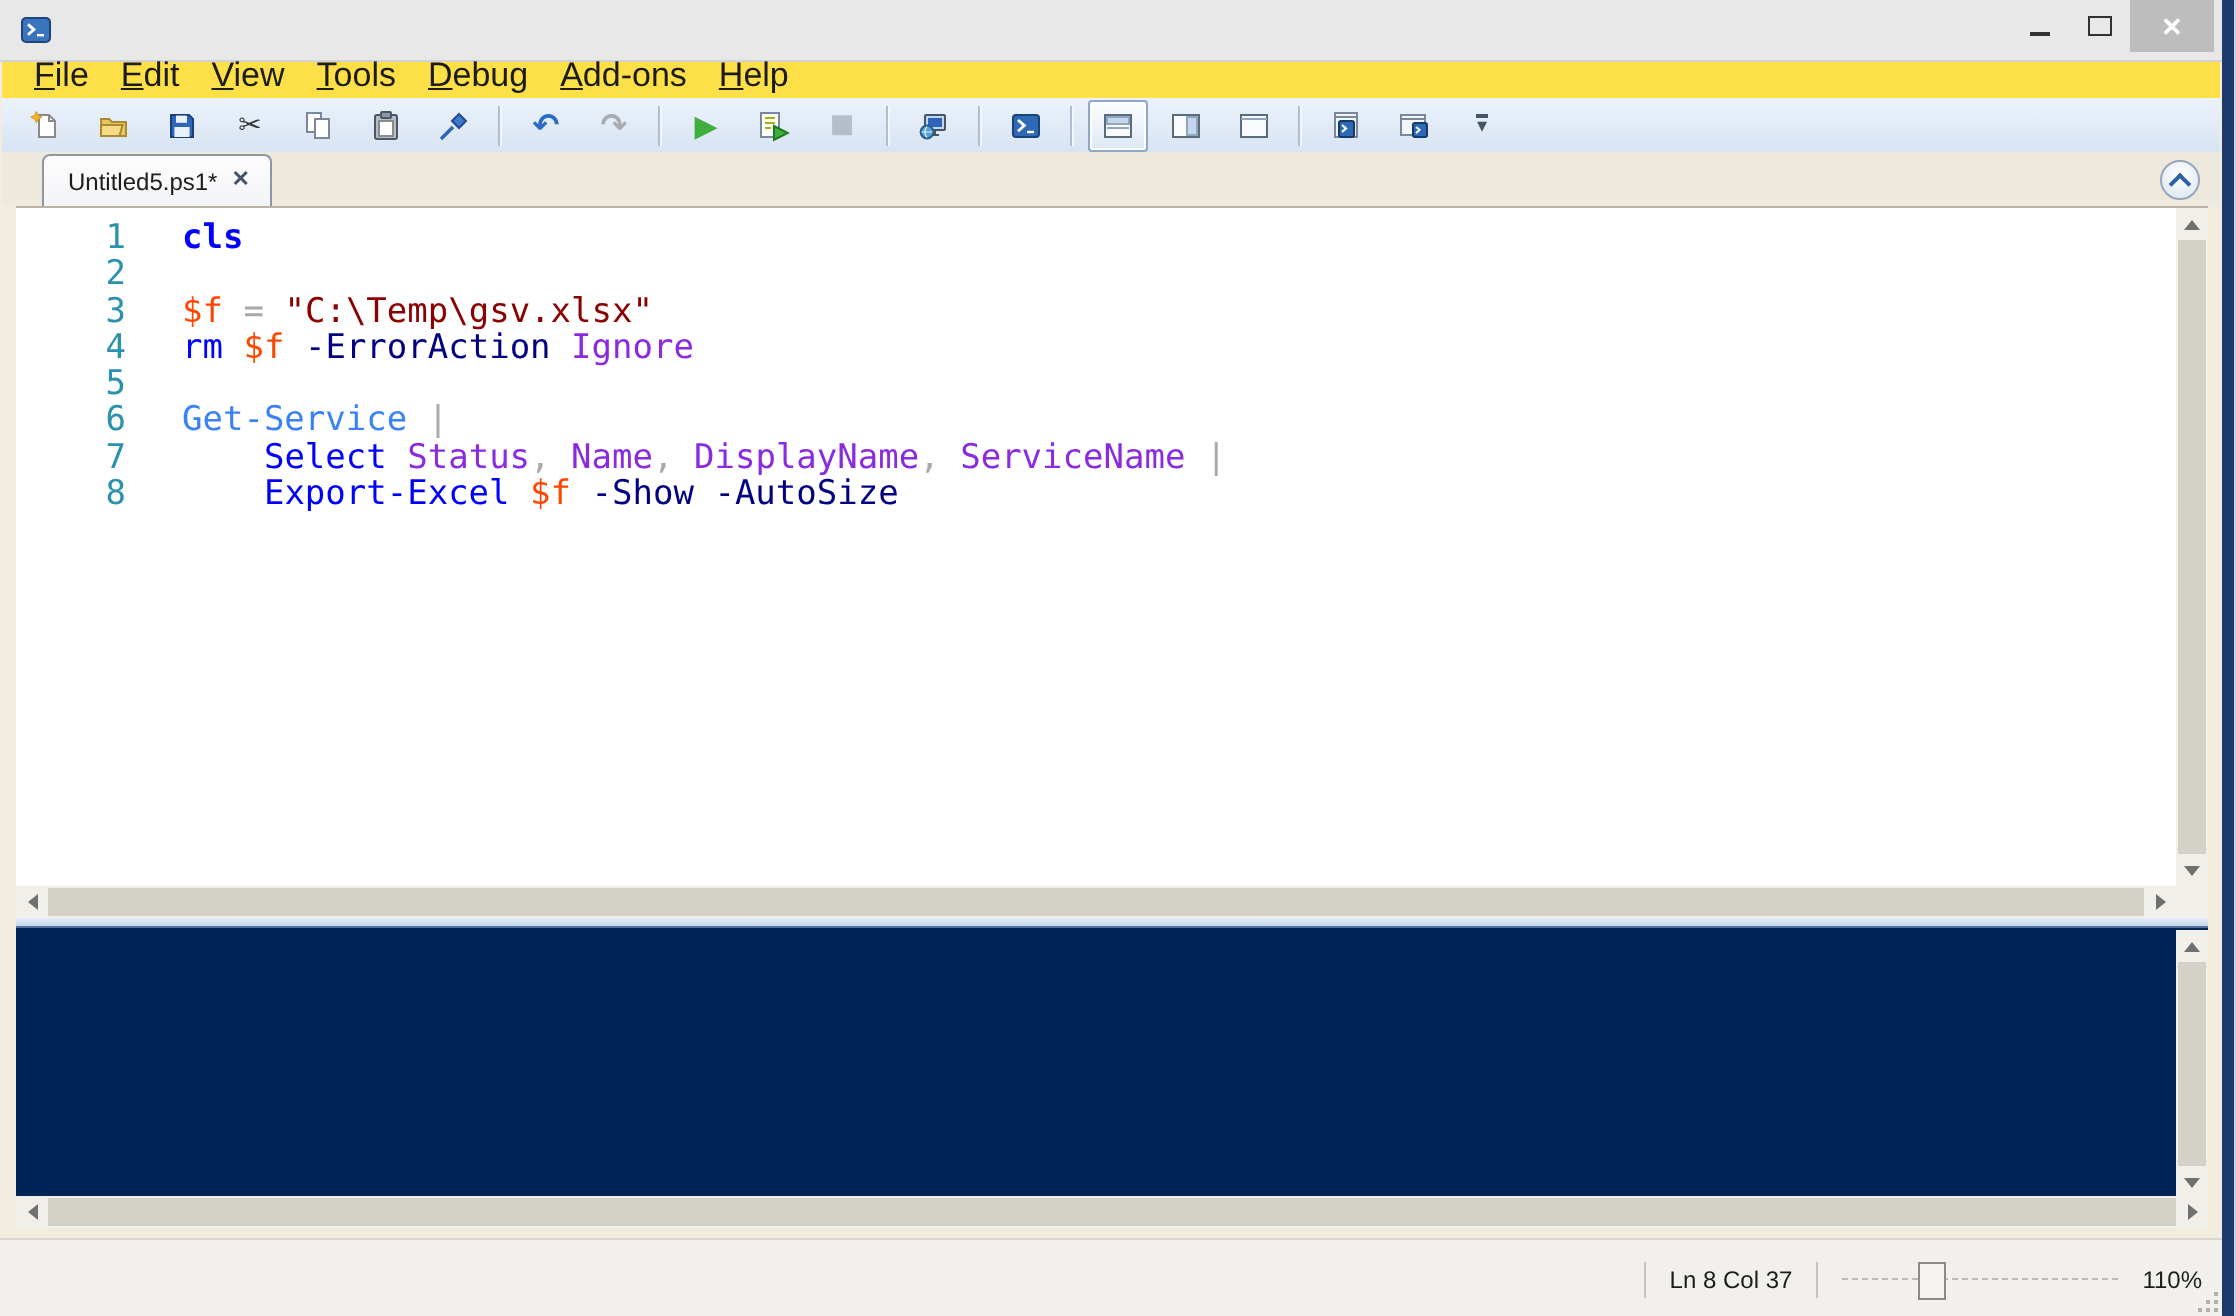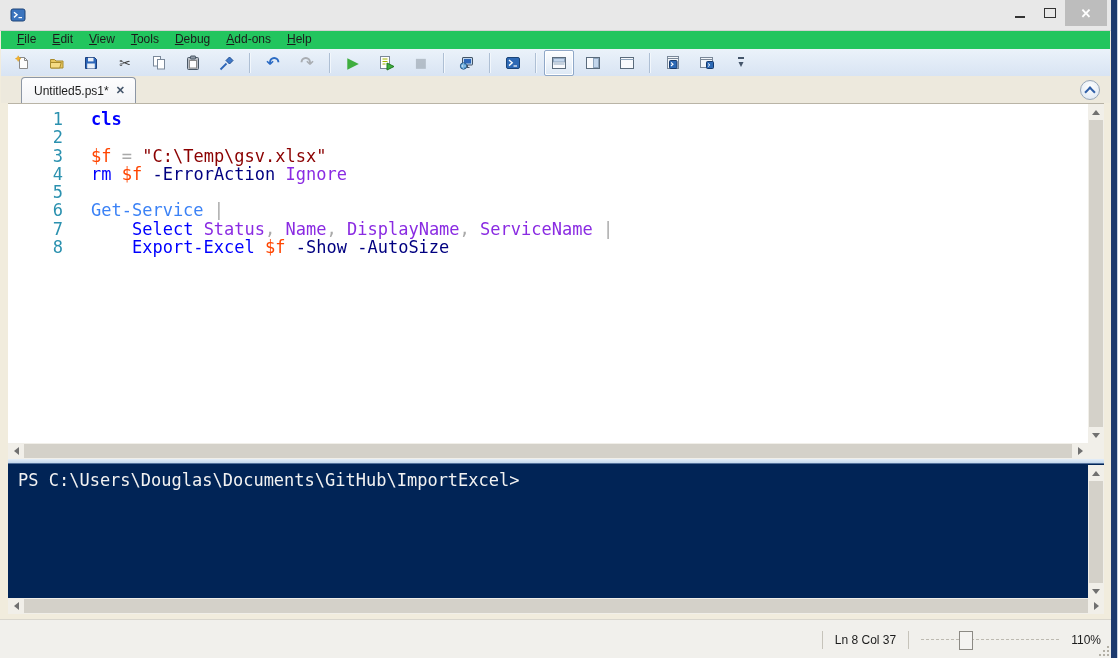--- a/index.html
+++ b/index.html
@@ -17,21 +17,21 @@
   .titlebar{position:absolute;left:0;top:0;right:7px;height:30px;background:#E8E8E8;border-bottom:1px solid #D2D2D2;display:flex;align-items:center;}
   .app-icon{width:16px;height:16px;margin-left:10px;flex:none;}
   .title-text{position:absolute;left:0;right:0;text-align:center;font-size:12px;color:#2B2B2B;pointer-events:none;}
   .win-controls{position:absolute;right:4px;top:0;height:26px;display:flex;align-items:stretch;}
   .win-btn{width:30px;display:flex;align-items:center;justify-content:center;font-size:12px;color:#333;}
   .win-btn.min span{display:block;width:10px;height:0;border-top:2px solid #333;margin-top:8px;}
   .win-btn.max span{display:block;width:10px;height:8px;border:1.5px solid #333;}
   .win-btn.close{width:42px;background:#BDBDBD;color:#FFF;font-size:13px;font-weight:bold;}
 
   
-  .menubar{position:absolute;left:1px;top:31px;right:8px;height:18px;background:#22c55e;display:flex;align-items:flex-start;padding-left:8px;font-size:12px;color:#1C1C1C;}
+  .menubar{position:absolute;left:1px;top:31px;right:8px;height:18px;background:#fde047;display:flex;align-items:flex-end;padding-left:8px;font-size:17px;color:#1C1C1C;}
   .menu-item{padding:1px 8px;cursor:default;}
   .menu-item u{text-decoration:underline;}
 
   
   .toolbar{position:absolute;left:1px;top:49px;right:8px;height:27px;background:linear-gradient(#EBF2FA,#D8E4F3);border-bottom:1px solid #C2CEDE;display:flex;align-items:center;padding-left:5px;}
   .tool{width:28px;height:24px;display:flex;align-items:center;justify-content:center;border:1px solid transparent;border-radius:2px;margin:0 2px;}
   .tool.selected{border-color:#8FA8C8;background:linear-gradient(#FDFEFF,#DCE8F5);box-shadow:inset 0 0 0 1px #FFF;}
   .tool.disabled{opacity:.55;}
   .tool .glyph{font-size:14px;line-height:16px;font-family:"DejaVu Sans", sans-serif;}
   .tool .glyph.overflow{font-size:10px;color:#44556A;border-top:2px solid #44556A;line-height:8px;padding-top:1px;}
@@ -283,21 +283,20 @@
     <div class="btn" style="right:0;top:0">
         <span class="tri right"></span>
       </div>
   </div>
   <div class="sb-corner"></div>
 </div>
 
 <div class="splitter"></div>
 
 <div class="console" style="background: rgb(1, 36, 86);">
-  <div class="console-text">PS C:\Users\Douglas\Documents\GitHub\ImportExcel&gt;</div>
   <div class="sb con-vscroll">
     <div class="btn" style="top:0;left:0">
         <span class="tri up"></span>
       </div>
     <div class="thumb"></div>
     <div class="btn" style="bottom:0;left:0">
         <span class="tri down"></span>
       </div>
   </div>
 </div>

